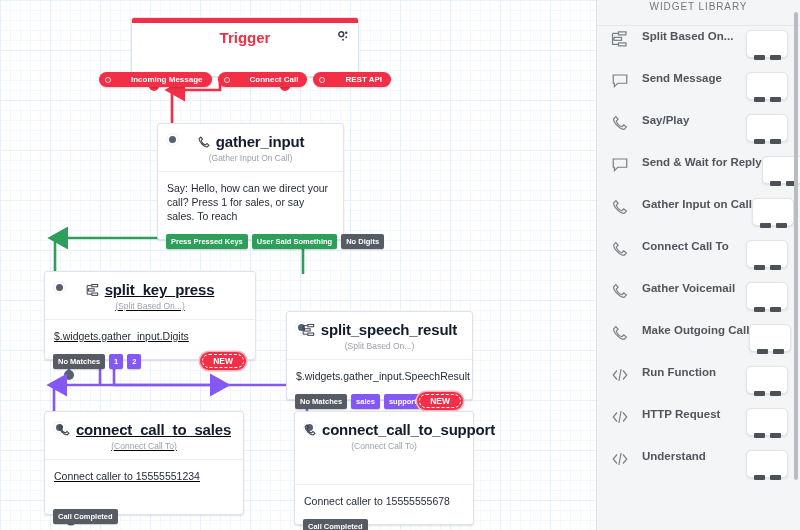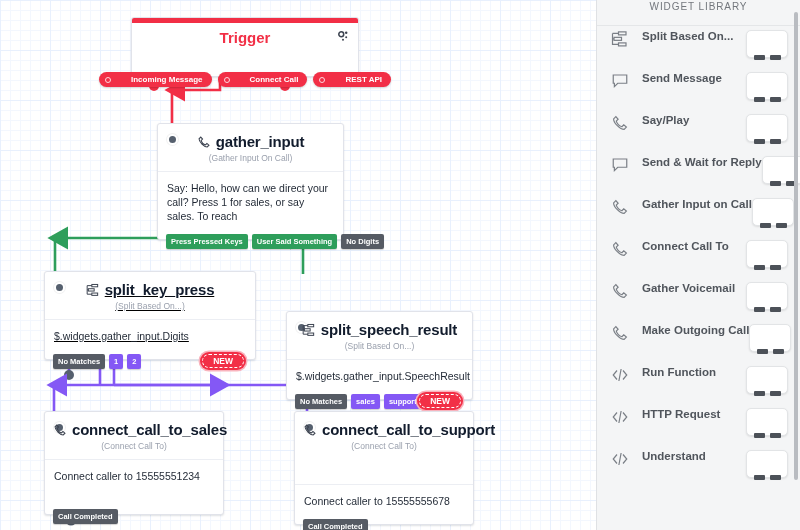--- a/index.html
+++ b/index.html
@@ -295,21 +295,21 @@
       </div>
       <div class="node-body">$.widgets.gather_input.SpeechResult</div>
       <div class="chips">
         <span class="chip grey">No Matches</span>
         <span class="chip purple">sales</span>
         <span class="chip purple">support</span>
       </div>
       <span class="newbadge">NEW</span>
     </div>
 
-    <div class="node" id="n-ccs" style="left:44px; top:411px; width:180px;">
+    <div class="node" id="n-ccs" style="left:44px; top:411px; width:200px;text-decoration:underline;">
       <span class="node-dot" style="left:9px; top:10px;"></span>
       <div class="node-head">
         <div class="node-title">
           <span class="node-glyph">
             <svg width="14" height="14" viewBox="0 0 24 24" fill="none" stroke="#3c4350" stroke-width="1.8">
               <path d="M6.5 3.5 L9.5 7 L7 9.5 C8 12.5 11.5 16 14.5 17 L17 14.5 L20.5 17.5 L17.5 20.5 C12 20.5 3.5 12 3.5 6.5 Z"></path>
             </svg>
           </span><span>connect_call_to_sales</span>
         </div>
         <div class="node-sub">(Connect Call To)</div>

